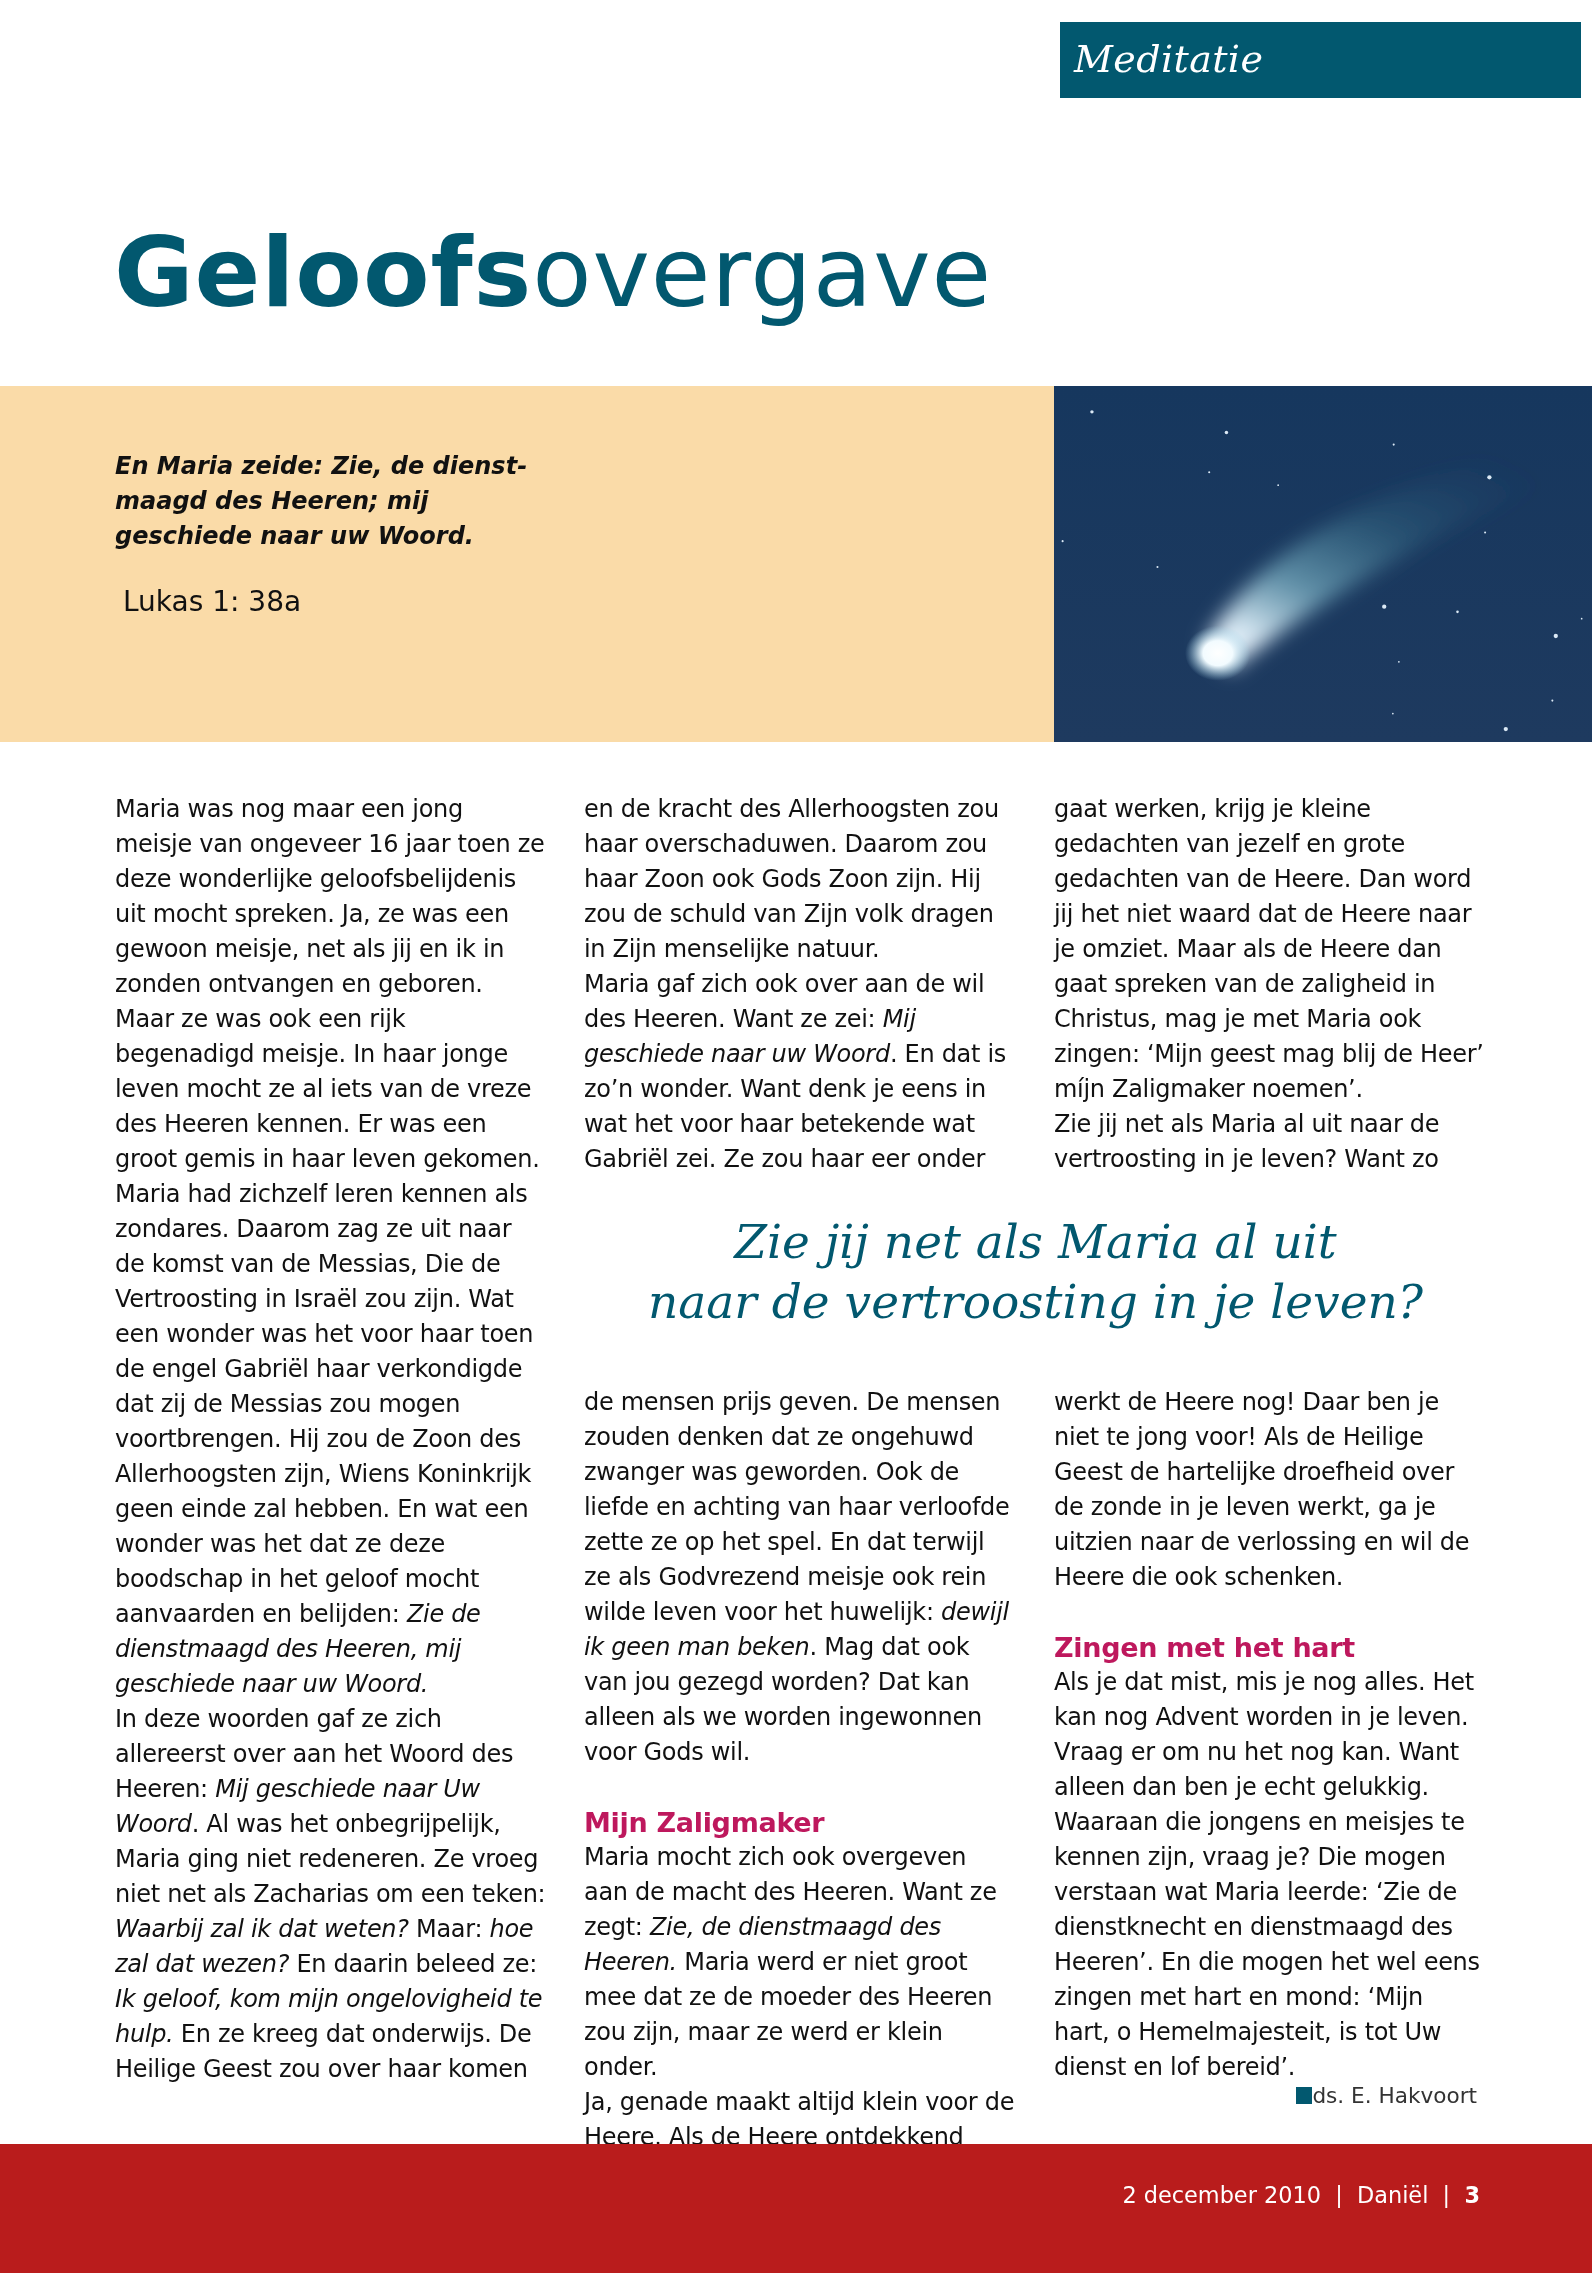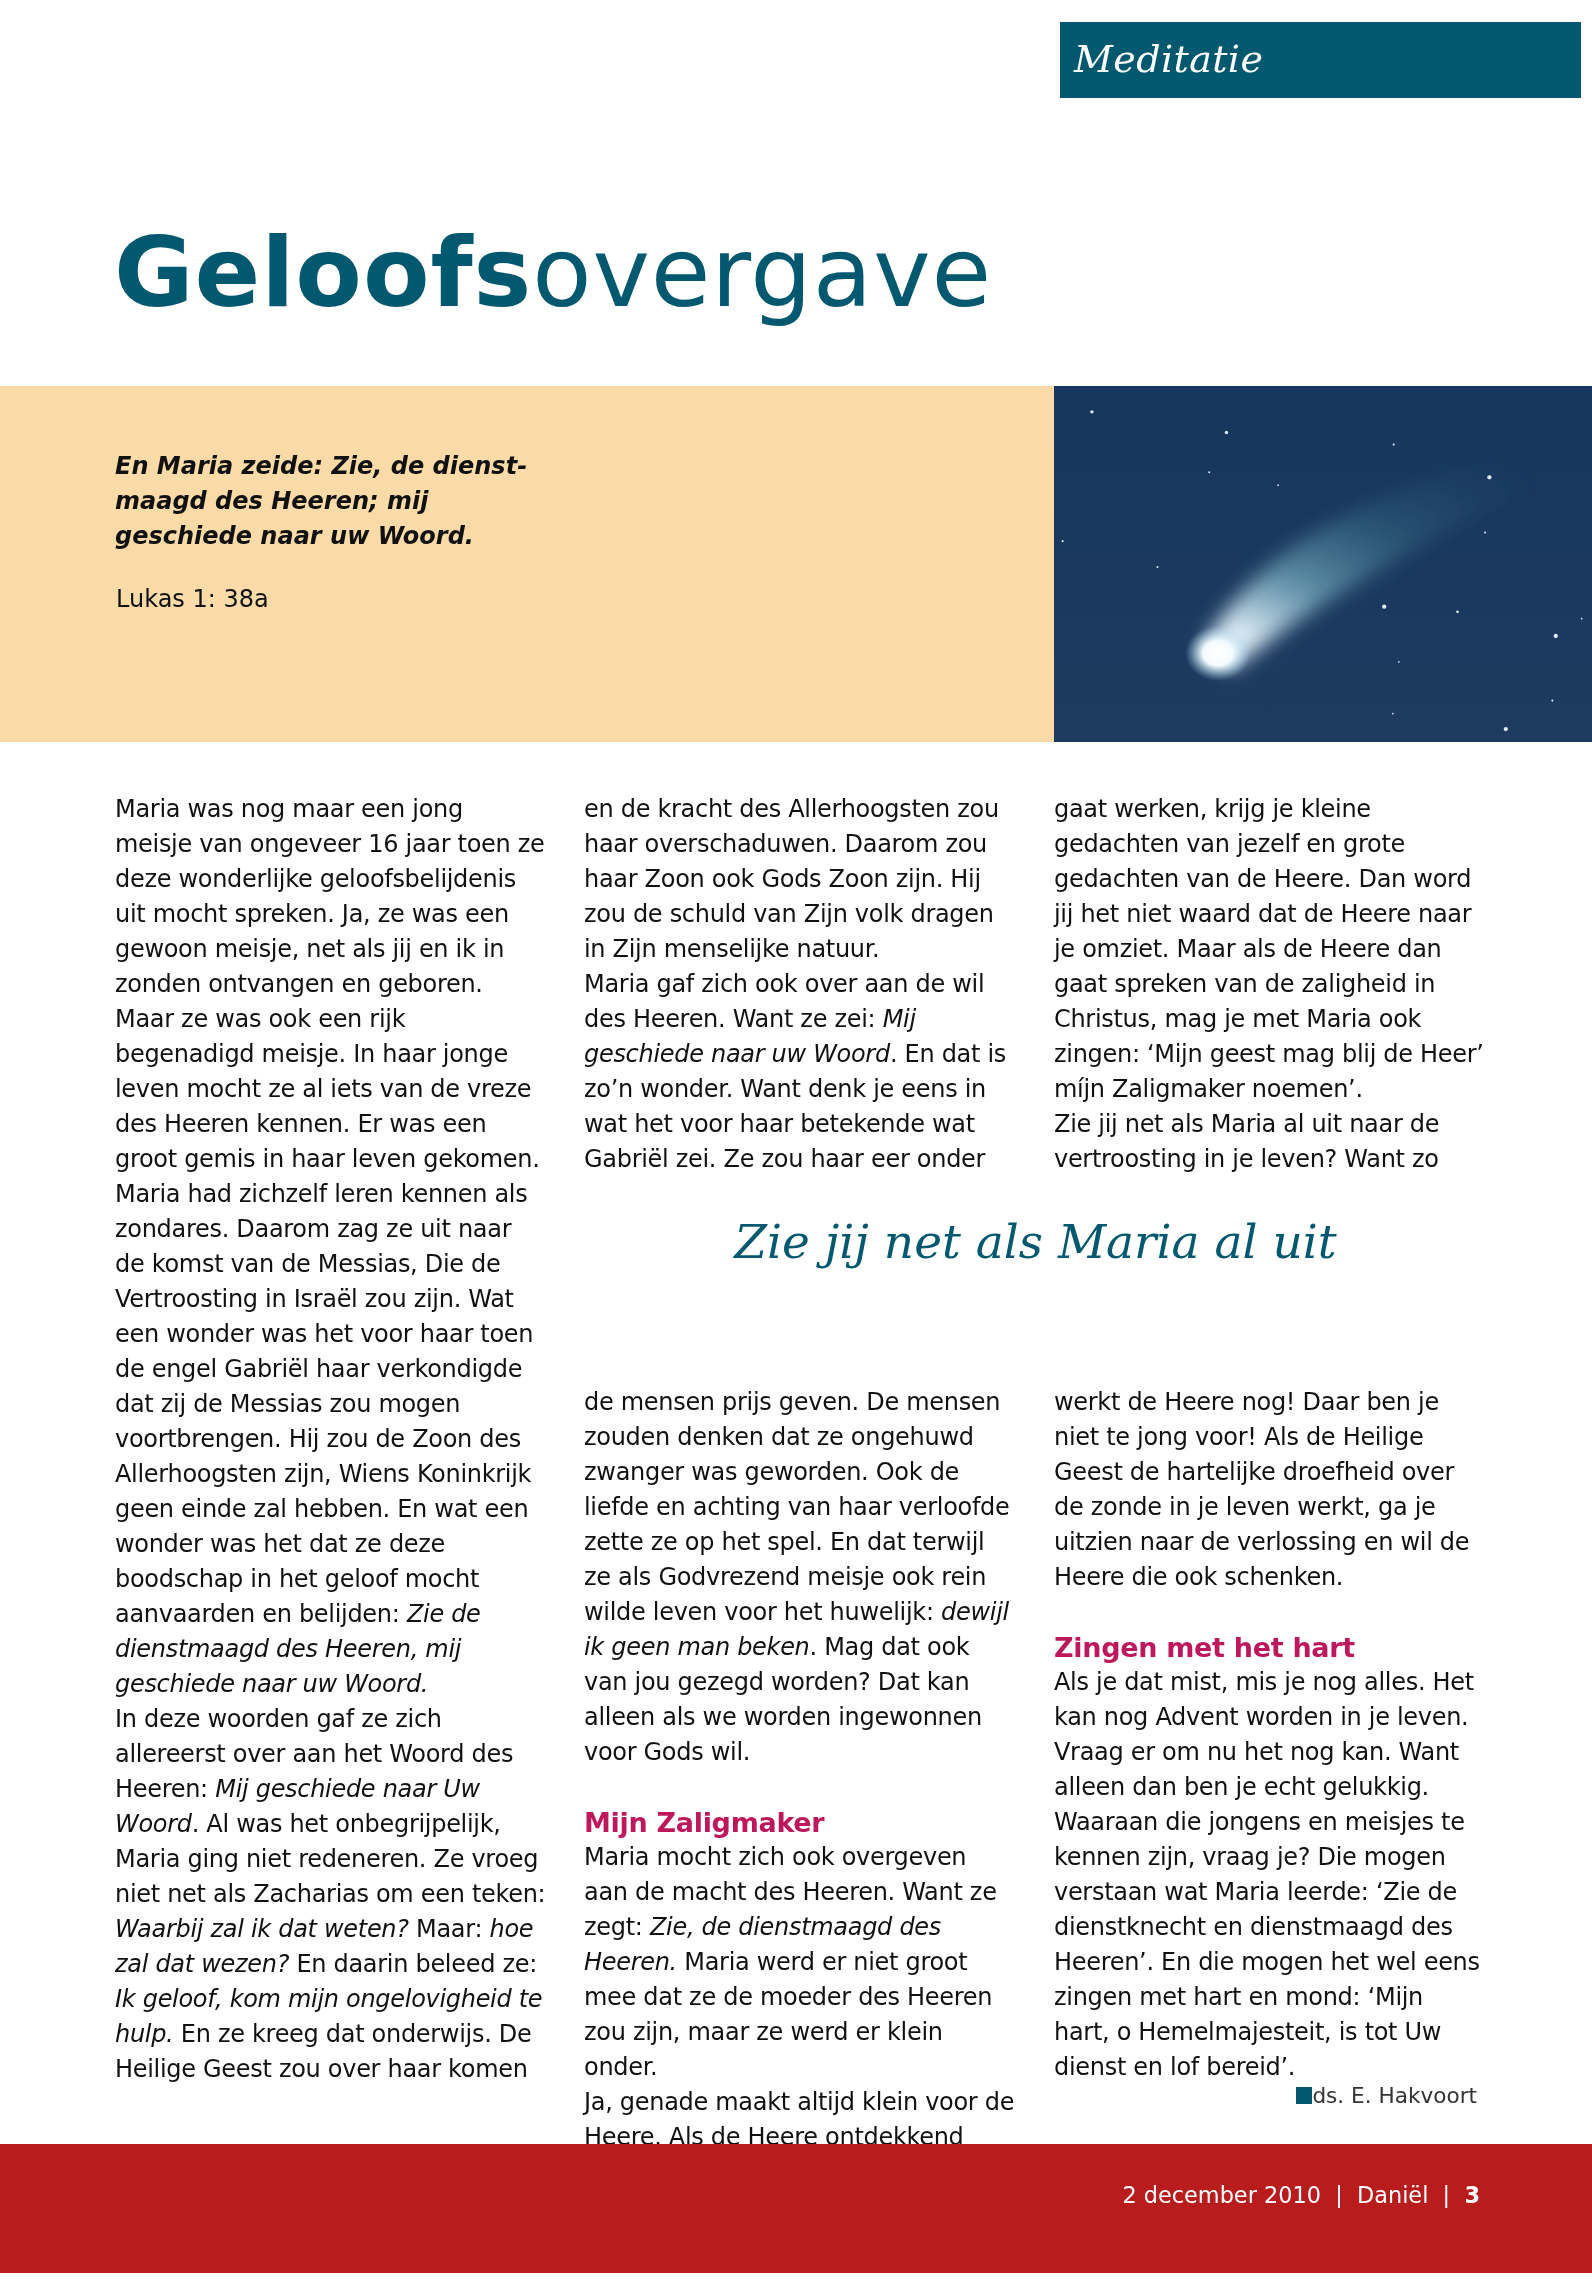--- a/index.html
+++ b/index.html
@@ -9,21 +9,21 @@
                  background: #02586f; }
   .section-tab span { position: absolute; left: 14px; top: 15.5px; color: #fff;
                  font-family: "DejaVu Serif", serif; font-style: italic; font-size: 38px; letter-spacing: 0.4px; }
   .title { position: absolute; left: 114px; top: 216px; font-size: 97px; color: #02586f; letter-spacing: 0.9px;
            font-family: "DejaVu Sans", sans-serif; white-space: nowrap; }
   .title b { font-weight: bold; }
   .title .light { font-weight: normal; }
   .quote-box { position: absolute; left: 0; top: 386px; width: 1054px; height: 356px; background: #fadba8; }
   .quote-text { position: absolute; left: 115px; top: 449px; width: 449px; font-size: 24px; line-height: 35px;
                 font-weight: bold; font-style: italic; color: #111; }
-  .quote-ref { position: absolute; left: 116px; top: 585px; font-size: 24px; color: #111; }
+  .quote-ref { position: absolute; left: 123px; top: 585px; font-size: 28px; color: #111; }
   .comet { position: absolute; left: 1054px; top: 386px; width: 538px; height: 356px; }
   .col { position: absolute; width: 431px; font-size: 24px; line-height: 35px; color: #111;
          font-family: "DejaVu Sans", sans-serif; letter-spacing: -0.3px; }
   .col p { margin: 0; }
   .col .sub { color: #be185d; font-weight: bold; font-size: 27px; line-height: 35px; margin-top: 35px; }
   .col i { font-style: italic; }
   .pull { position: absolute; left: 587px; top: 1212px; width: 897px; text-align: center; color: #02586f;
           font-family: "DejaVu Serif", serif; font-style: italic; font-size: 47px; line-height: 60px; }
   .sign { position: absolute; right: 115px; top: 2083px; font-size: 21.6px; color: #333; display: flex; align-items: center; }
   .sign .sq { width: 16.4px; height: 16.4px; background: #02586f; display: inline-block; }
@@ -97,20 +97,21 @@
     <p><span>en de kracht des Allerhoogsten zou haar overschaduwen. Daarom zou haar Zoon ook Gods Zoon zijn. Hij zou de schuld van Zijn volk dragen in Zijn menselijke natuur.</span></p>
     <p><span>Maria gaf zich ook over aan de wil des Heeren. Want ze zei: </span><i>Mij geschiede naar uw Woord</i><span>. En dat is zo’n wonder. Want denk je eens in wat het voor haar betekende wat Gabriël zei. Ze zou haar eer onder</span></p>
   </div>
 <div class="col" id="col2a" style="left:1054px; top:792px;">
     <p><span>gaat werken, krijg je kleine gedachten van jezelf en grote gedachten van de Heere. Dan word jij het niet waard dat de Heere naar je omziet. Maar als de Heere dan gaat spreken van de zaligheid in Christus, mag je met Maria ook zingen: ‘Mijn geest mag blij de Heer’ míjn Zaligmaker noemen’.</span></p>
     <p><span>Zie jij net als Maria al uit naar de vertroosting in je leven? Want zo</span></p>
   </div>
 
 <div class="pull">
   <div>Zie jij net als Maria al uit</div>
+  <div>naar de vertroosting in je leven?</div>
 </div>
 
 <div class="col" id="col1b" style="left:584px; top:1385px;">
     <p><span>de mensen prijs geven. De mensen zouden denken dat ze ongehuwd zwanger was geworden. Ook de liefde en achting van haar verloofde zette ze op het spel. En dat terwijl ze als Godvrezend meisje ook rein wilde leven voor het huwelijk: </span><i>dewijl ik geen man beken</i><span>. Mag dat ook van jou gezegd worden? Dat kan alleen als we worden ingewonnen voor Gods wil.</span></p>
     <p class="sub">Mijn Zaligmaker</p>
     <p><span>Maria mocht zich ook overgeven aan de macht des Heeren. Want ze zegt: </span><i>Zie, de dienstmaagd des Heeren.</i><span> Maria werd er niet groot mee dat ze de moeder des Heeren zou zijn, maar ze werd er klein onder.</span></p>
     <p><span>Ja, genade maakt altijd klein voor de Heere. Als de Heere ontdekkend</span></p>
   </div>
 <div class="col" id="col2b" style="left:1054px; top:1385px;">
     <p><span>werkt de Heere nog! Daar ben je niet te jong voor! Als de Heilige Geest de hartelijke droefheid over de zonde in je leven werkt, ga je uitzien naar de verlossing en wil de Heere die ook schenken.</span></p>

